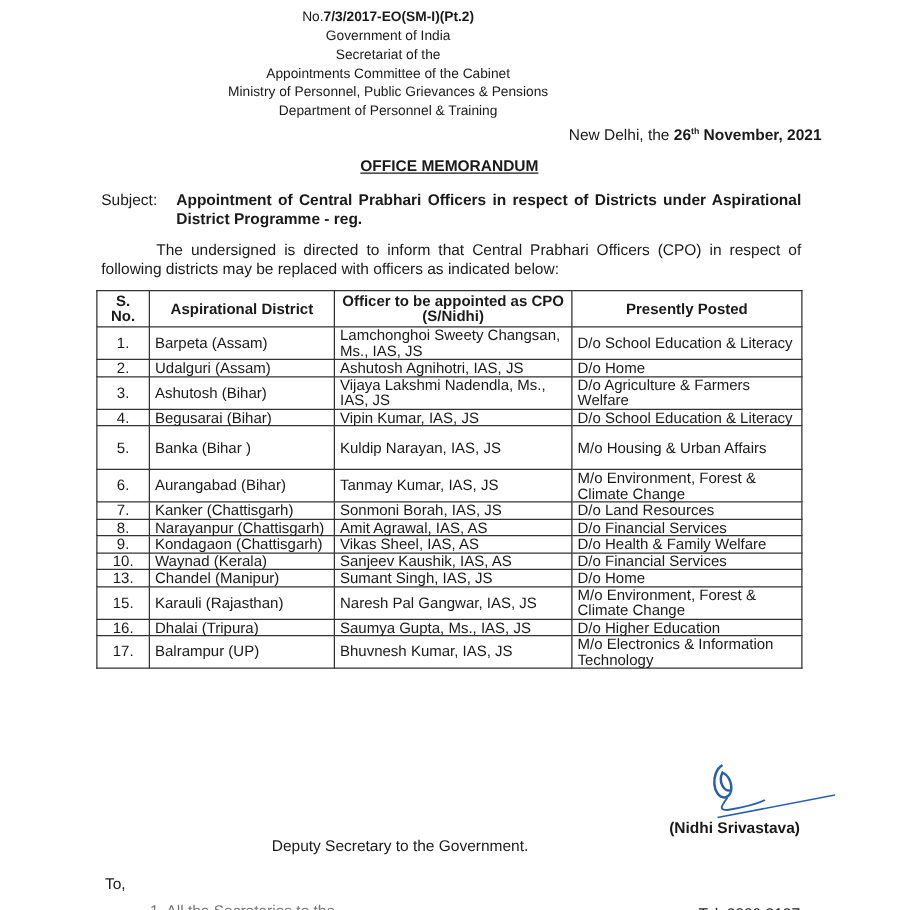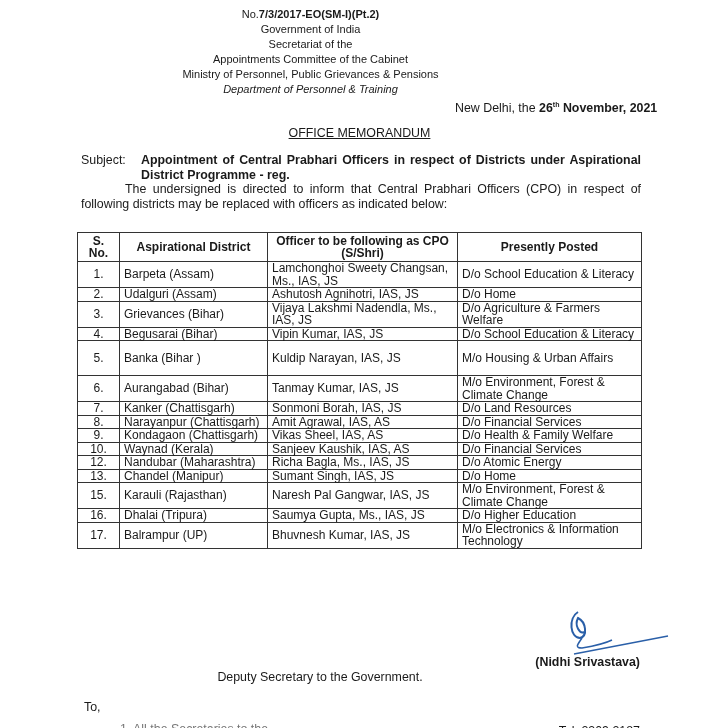--- a/index.html
+++ b/index.html
@@ -5,24 +5,24 @@
   html, body { margin: 0; padding: 0; background: #ffffff; }
   body {
     width: 719px; height: 728px; overflow: hidden; position: relative;
     font-family: "Liberation Sans", sans-serif; color: #1a1a1a;
   }
   .abs { position: absolute; }
   .hdr { left: 0; width: 621px; text-align: center; font-size: 11px; line-height: 15.5px; }
   .hdr b { font-weight: bold; }
   .date { left: 455px; top: 101px; font-size: 12.4px; white-space: nowrap; }
   .date sup { font-size: 7px; font-weight: bold; vertical-align: 5px; }
-  .om { left: 0; width: 719px; top: 126px; text-align: center; font-size: 12.4px; font-weight: normal; text-decoration: underline; }
+  .om { left: 0; width: 719px; top: 126px; text-align: center; font-size: 12.4px; font-weight: bold; text-decoration: underline; }
   .subj-label { left: 81px; top: 153px; font-size: 12.4px; }
   .subj-text { left: 141px; top: 153px; width: 500px; font-size: 12.4px; font-weight: bold; line-height: 14.5px; text-align: justify; }
-  .para { left: 81px; top: 182px; width: 560px; font-size: 12.4px; line-height: 14.5px; text-align: justify; text-indent: 44px; }
+  .para { left: 81px; top: 193px; width: 560px; font-size: 12.4px; line-height: 14.5px; text-align: justify; text-indent: 44px; }
 
   table.cpo {
     position: absolute; left: 77px; top: 232px; width: 564px;
     border-collapse: collapse; font-size: 12px; table-layout: fixed;
   }
   table.cpo td, table.cpo th {
     border: 1px solid #333; padding: 0 4px; vertical-align: middle; line-height: 12.5px;
   }
   table.cpo th { font-weight: bold; text-align: center; height: 28px; font-size: 12px; }
   table.cpo td.sno { text-align: center; }
@@ -41,21 +41,21 @@
 </head>
 <body>
 
 <div class="abs hdr" style="top:7px;">
   <span>No.</span><b>7/3/2017-EO(SM-I)(Pt.2)</b>
 </div>
 <div class="abs hdr" style="top:22px;">Government of India</div>
 <div class="abs hdr" style="top:37px;">Secretariat of the</div>
 <div class="abs hdr" style="top:52px;">Appointments Committee of the Cabinet</div>
 <div class="abs hdr" style="top:67px;">Ministry of Personnel, Public Grievances &amp; Pensions</div>
-<div class="abs hdr" style="top:82px;font-style:italic;">Department of Personnel &amp; Training</div>
+<div class="abs hdr" style="top:82px;">Department of Personnel &amp; Training</div>
 
 <div class="abs date">
   <span>New Delhi, the </span><b>26</b><sup>th</sup><b> November, 2021</b>
 </div>
 
 <div class="abs om">OFFICE MEMORANDUM</div>
 
 <div class="abs subj-label">Subject:</div>
 <div class="abs subj-text">Appointment of Central Prabhari Officers in respect of Districts under Aspirational District Programme - reg.</div>
 
@@ -65,40 +65,40 @@
   <colgroup>
       <col class="c1">
       <col class="c2">
       <col class="c3">
       <col class="c4">
     </colgroup>
   <thead>
     <tr>
       <th>S. No.</th>
       <th>Aspirational District</th>
-      <th>Officer to be following as CPO (S/Shri)</th>
+      <th>Officer to be appointed as CPO (S/Nidhi)</th>
       <th>Presently Posted</th>
     </tr>
   </thead>
   <tbody id="tbody">
       <tr class="h2">
         <td class="sno">1.</td>
         <td>Barpeta (Assam)</td>
         <td>Lamchonghoi Sweety Changsan, Ms., IAS, JS</td>
         <td>D/o School Education &amp; Literacy</td>
       </tr>
       <tr class="h1">
         <td class="sno">2.</td>
         <td>Udalguri (Assam)</td>
         <td>Ashutosh Agnihotri, IAS, JS</td>
         <td>D/o Home</td>
       </tr>
       <tr class="h2">
         <td class="sno">3.</td>
-        <td>Grievances (Bihar)</td>
+        <td>Ashutosh (Bihar)</td>
         <td>Vijaya Lakshmi Nadendla, Ms., IAS, JS</td>
         <td>D/o Agriculture &amp; Farmers Welfare</td>
       </tr>
       <tr class="h1">
         <td class="sno">4.</td>
         <td>Begusarai (Bihar)</td>
         <td>Vipin Kumar, IAS, JS</td>
         <td>D/o School Education &amp; Literacy</td>
       </tr>
       <tr class="h3">
@@ -131,26 +131,20 @@
         <td>Vikas Sheel, IAS, AS</td>
         <td>D/o Health &amp; Family Welfare</td>
       </tr>
       <tr class="h1">
         <td class="sno">10.</td>
         <td>Waynad (Kerala)</td>
         <td>Sanjeev Kaushik, IAS, AS</td>
         <td>D/o Financial Services</td>
       </tr>
       <tr class="h1">
-        <td class="sno">12.</td>
-        <td>Nandubar (Maharashtra)</td>
-        <td>Richa Bagla, Ms., IAS, JS</td>
-        <td>D/o Atomic Energy</td>
-      </tr>
-      <tr class="h1">
         <td class="sno">13.</td>
         <td>Chandel (Manipur)</td>
         <td>Sumant Singh, IAS, JS</td>
         <td>D/o Home</td>
       </tr>
       <tr class="h2">
         <td class="sno">15.</td>
         <td>Karauli (Rajasthan)</td>
         <td>Naresh Pal Gangwar, IAS, JS</td>
         <td>M/o Environment, Forest &amp; Climate Change</td>

